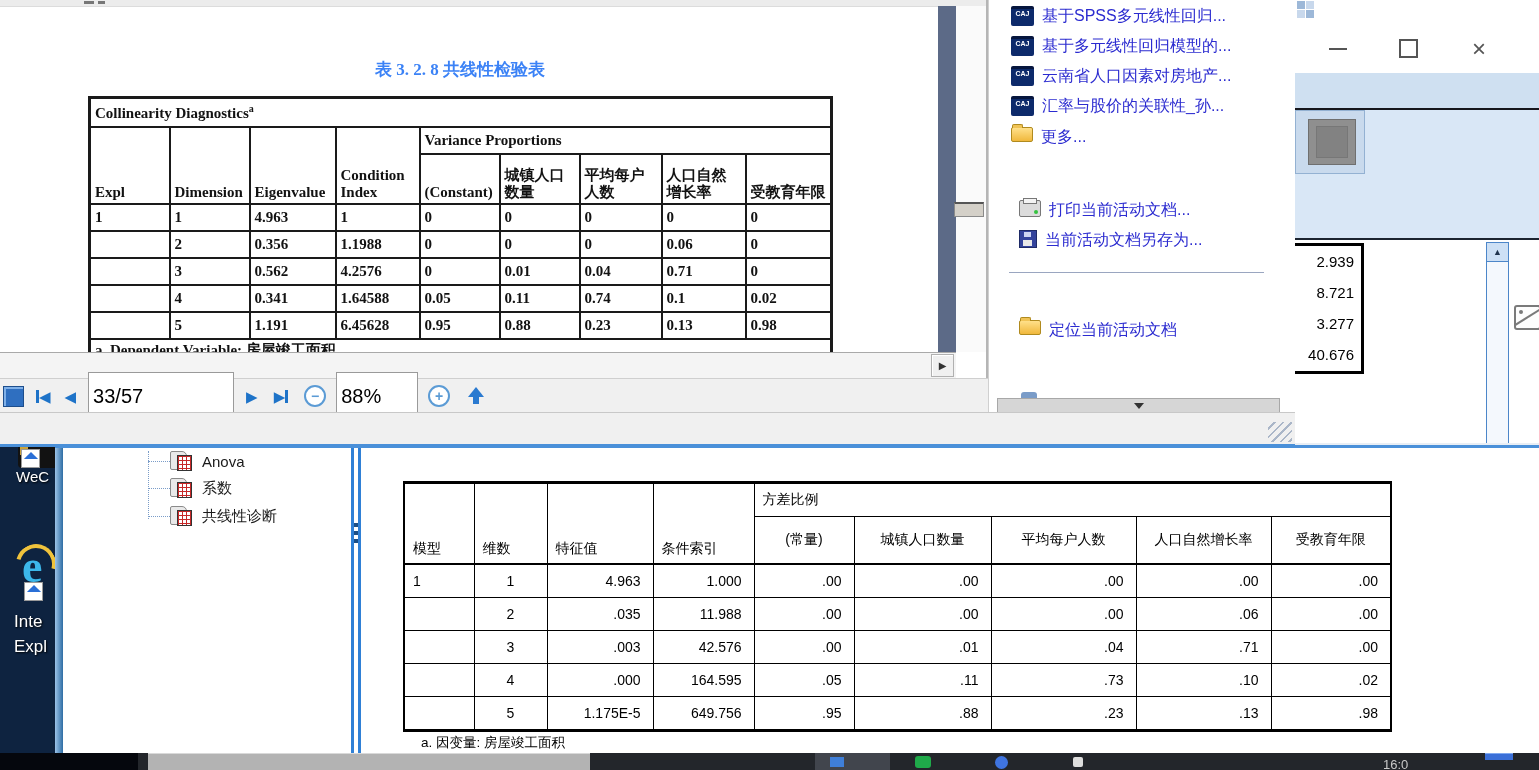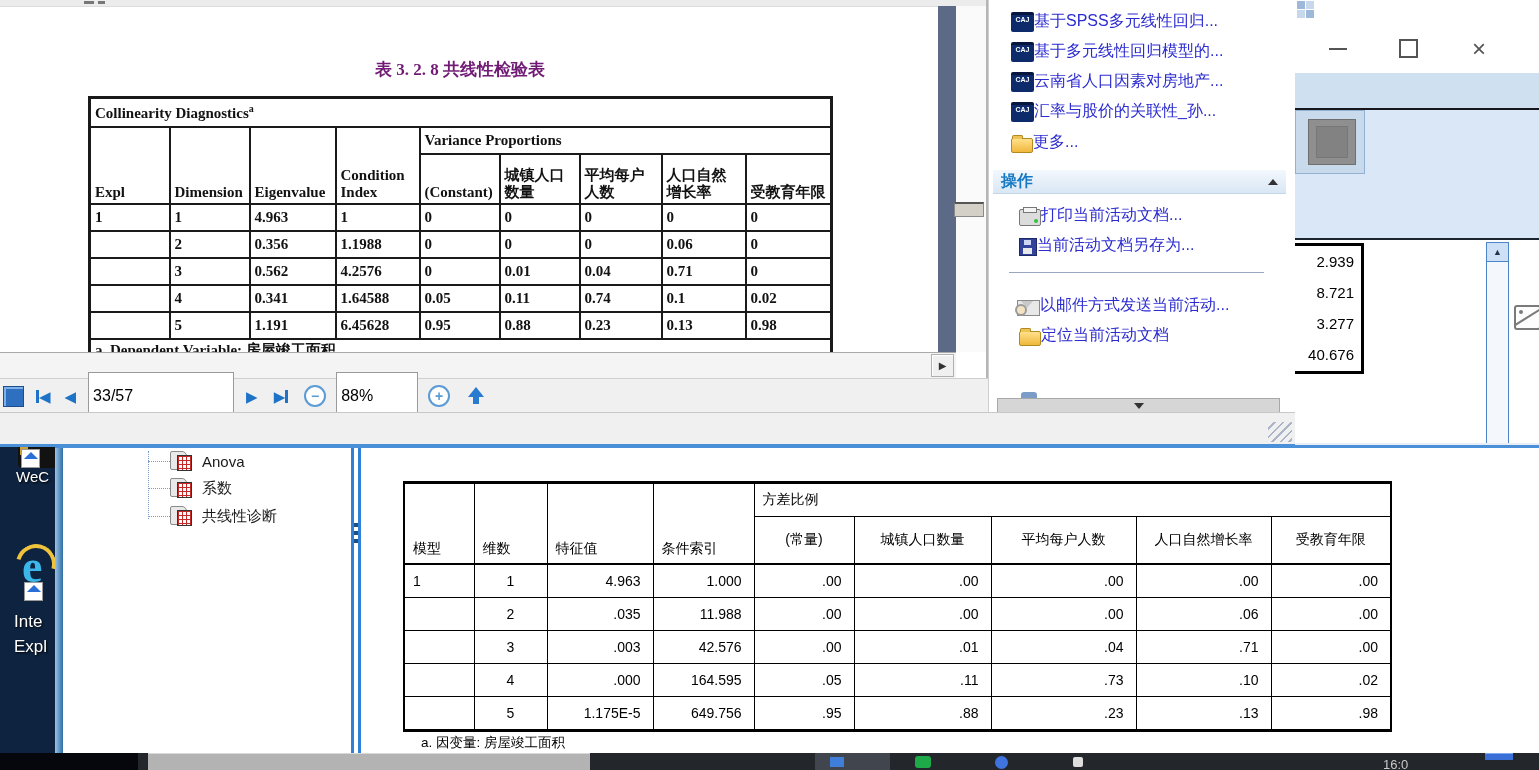--- a/index.html
+++ b/index.html
@@ -64,49 +64,49 @@
   .img-ic .diag{position:absolute;left:-4px;top:9px;width:32px;height:2px;background:#7a7a7a;transform:rotate(-32deg);}
   .mini-tiles{position:absolute;left:4px;top:1px;width:17px;height:17px;background:
      linear-gradient(#9db8d8,#9db8d8) 0 0/8px 8px no-repeat,
      linear-gradient(#c8d8ec,#c8d8ec) 9px 0/8px 8px no-repeat,
      linear-gradient(#c8d8ec,#c8d8ec) 0 9px/8px 8px no-repeat,
      linear-gradient(#9db8d8,#9db8d8) 9px 9px/8px 8px no-repeat;}
 
   
   #wc{left:0;top:0;width:1295px;height:447px;z-index:4;background:#fff;}
   #wc .topstrip{position:absolute;left:0;top:0;width:988px;height:6px;background:#ececec;border-bottom:1px solid #dcdcdc;}
-  .doc-title{font-family:"Liberation Serif",serif;font-weight:bold;font-size:17px;color:#701a75;text-align:center;}
+  .doc-title{font-family:"Liberation Serif",serif;font-weight:bold;font-size:17px;color:#3b82f6;text-align:center;}
   table.scan-tbl{border-collapse:collapse;table-layout:fixed;font-family:"Liberation Serif",serif;font-size:15px;color:#121212;background:#fff;}
   table.scan-tbl{border:3px solid #1a1a1a;}
   .scan-tbl td{border:2px solid #1a1a1a;padding:0 4px;height:25px;font-weight:600;overflow:hidden;line-height:1.15;}
   .scan-tbl tr.cap td{height:27px;}
   .scan-tbl td.bh{vertical-align:bottom;padding-bottom:2px;}
   .scan-tbl tr.sub td{height:46px;}
   .scan-tbl sup{font-size:10px;}
   #wc .slate{position:absolute;left:938px;top:6px;width:18px;height:346px;background:#5c6a87;}
   #wc .gutter{position:absolute;left:956px;top:6px;width:30px;height:346px;background:#fafafa;}
   #wc .gdiv{position:absolute;left:986px;top:0;width:2px;height:412px;background:#b5b5b5;}
   #wc .thumbtab{position:absolute;left:954px;top:202px;width:28px;height:12px;background:#d4d0c8;border:1px solid #8a8a8a;border-top:2px solid #555;}
   #wc .hscroll{position:absolute;left:0;top:352px;width:956px;height:26px;background:#f4f4f4;border-top:1px solid #a9a9a9;border-bottom:1px solid #c9c9c9;}
   .sq-btn{position:absolute;width:21px;height:21px;background:#f0f0f0;border:1px solid #b0b0b0;box-shadow:inset 1px 1px 0 #fff;display:flex;align-items:center;justify-content:center;font-size:10px;color:#333;}
   #wc .toolbar{position:absolute;left:0;top:378px;width:988px;height:34px;background:#f0f0f0;border-top:1px solid #cfcfcf;display:flex;align-items:center;}
   .nav-ic{color:#1e73c8;font-size:15px;line-height:1;display:inline-flex;align-items:center;}
   .nav-bar{display:inline-block;width:3px;height:13px;background:#1e73c8;}
-  .nav-input{height:22px;border:1px solid #9a9a9a;background:#fff;font-size:16px;padding:12px 4px;font-family:"Liberation Sans",sans-serif;}
+  .nav-input{height:22px;border:1px solid #9a9a9a;background:#fff;font-size:20px;padding:12px 4px;font-family:"Liberation Sans",sans-serif;}
   .circ{width:18px;height:18px;border:2px solid #5b9bd5;border-radius:50%;color:#5b9bd5;display:flex;align-items:center;justify-content:center;font-size:14px;font-weight:bold;line-height:1;background:#fff;}
   .up-arrow{position:relative;width:16px;height:18px;}
   .up-arrow .tri{position:absolute;left:0;top:0;width:0;height:0;border:8px solid transparent;border-bottom:10px solid #2a7ad0;border-top:0;}
   .up-arrow .stem{position:absolute;left:5px;top:9px;width:6px;height:8px;background:#2a7ad0;}
   #wc .botstrip{position:absolute;left:0;top:412px;width:1295px;height:32px;background:#f0f0f0;border-top:1px solid #c8c8c8;}
   #wc .botborder{position:absolute;left:0;top:444px;width:1295px;height:3px;background:#4a90d9;}
   #wc .grip{position:absolute;left:1268px;top:422px;width:24px;height:20px;
       background:repeating-linear-gradient(135deg,transparent 0 4px,#aab6c8 4px 6px);}
   
   #sidebar{position:absolute;left:988px;top:0;width:301px;height:412px;background:#fff;border-left:1px solid #d0d0d0;overflow:hidden;}
-  .sb-link{position:absolute;display:flex;align-items:flex-end;height:26px;cursor:pointer;}
+  .sb-link{position:absolute;display:flex;align-items:flex-start;gap:8px;height:26px;cursor:pointer;}
   .sb-link .txt{color:#2b2bd0;font-size:16px;white-space:nowrap;}
   .caj-ic{width:23px;height:17px;background:#0d2a6b;border-radius:2px;position:relative;border-top:3px solid #06163e;}
   .caj-ic:after{content:"CAJ";position:absolute;left:0;right:0;top:1px;text-align:center;color:#fff;font-size:7px;font-weight:bold;letter-spacing:0;}
   .folder-ic{width:20px;height:13px;background:linear-gradient(#ffe08a,#f0b83c);border:1px solid #b08a1e;border-radius:2px;position:relative;}
   .folder-ic:before{content:"";position:absolute;left:0;top:-4px;width:9px;height:3px;background:#f0c355;border:1px solid #b08a1e;border-bottom:none;border-radius:2px 2px 0 0;}
   .printer-ic{width:20px;height:15px;background:#dcdcdc;border:1px solid #777;border-radius:2px;position:relative;}
   .printer-ic:before{content:"";position:absolute;left:3px;top:-3px;width:12px;height:4px;background:#f4f4f4;border:1px solid #777;}
   .printer-ic:after{content:"";position:absolute;right:2px;bottom:2px;width:4px;height:4px;background:#35c23f;border-radius:50%;}
   .save-ic{width:16px;height:16px;background:#33439c;border:1px solid #1e2a66;position:relative;}
   .save-ic:before{content:"";position:absolute;left:3px;bottom:1px;width:9px;height:6px;background:#e8e8e8;}
@@ -451,37 +451,29 @@
       </div>
       <div class="sb-link" style="left:22px;top:96px">
         <div class="caj-ic"></div>
         <span class="txt">汇率与股价的关联性_孙...</span>
       </div>
       <div class="sb-link" style="left:22px;top:127px">
         <div class="folder-ic"></div>
         <span class="txt">更多...</span>
       </div>
 
-      <div class="sec-bar" style="top:170px">
-        <span class="t">操作</span>
-        <div class="tri-up"></div>
-      </div>
       <div class="sb-link" style="left:30px;top:200px">
         <div class="printer-ic"></div>
         <span class="txt">打印当前活动文档...</span>
       </div>
       <div class="sb-link" style="left:30px;top:230px">
         <div class="save-ic"></div>
         <span class="txt">当前活动文档另存为...</span>
       </div>
       <div class="sb-divider" style="top:272px"></div>
-      <div class="sb-link" style="left:28px;top:290px">
-        <div class="email-ic"></div>
-        <span class="txt">以邮件方式发送当前活动...</span>
-      </div>
       <div class="sb-link" style="left:30px;top:320px">
         <div class="folder-ic"></div>
         <span class="txt">定位当前活动文档</span>
       </div>
 
       <div class="abs" style="left:32px;top:392px;width:16px;height:6px;background:#7a9cc8;border-radius:3px 3px 0 0"></div>
       <div class="scrolldown-bar">
         <div class="tri-down"></div>
       </div>
     </div>

